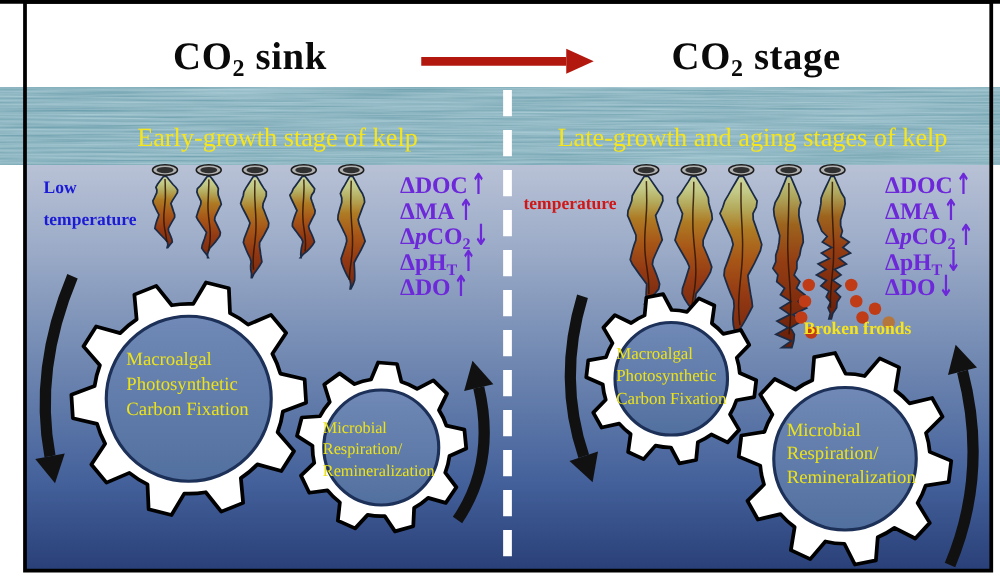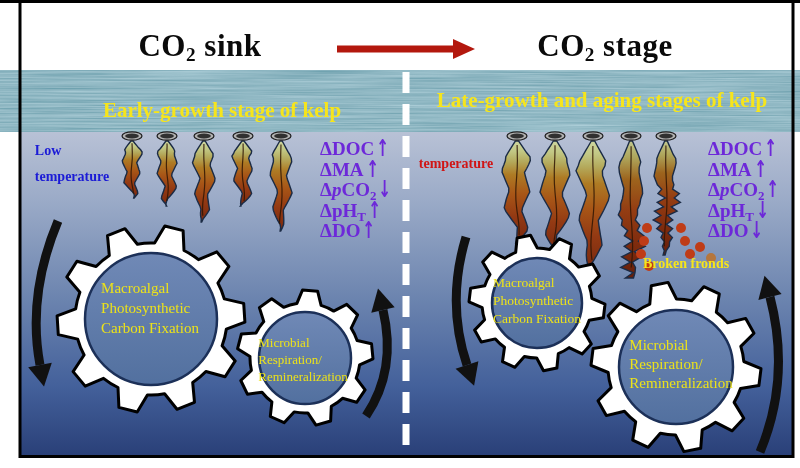--- a/index.html
+++ b/index.html
@@ -2,21 +2,21 @@
 <html style="--yellow: #f6e51c; --gyellow: #ece21a; --lowblue: #1b1bd6; --highred: #d01616;"><head>
 <meta charset="utf-8">
 <style>
 html,body{margin:0;padding:0;background:#fff}
 #fig{position:relative;width:800px;height:468px;background:#fff;font-family:"Liberation Serif",serif;overflow:hidden}
 #scene{position:absolute;left:0;top:0}
 .abs{position:absolute}
 .ctr{transform:translate(-50%,-50%);white-space:nowrap}
 .title{font-size:31px;font-weight:bold;color:#0a0a0a;letter-spacing:0.5px}
 .title .sub{font-size:0.62em;vertical-align:-0.28em}
-.stage{font-size:21px;font-weight:bold;color:var(--yellow)}
+.stage{font-size:21px;font-weight:normal;color:var(--yellow)}
 .temp{font-size:14px;font-weight:bold;line-height:26px}
 #low-temp{color:var(--lowblue)}
 #high-temp{color:var(--highred)}
 .metrics{font-size:19px;font-weight:bold;color:#6d28d9}
 .mrow{height:20.5px;line-height:20.5px;white-space:nowrap}
 .marrow{display:inline-block;font-family:"DejaVu Sans",sans-serif;font-size:16px;margin-left:2px;font-weight:bold;transform:scaleY(1.45) scaleX(0.95);transform-origin:50% 62%}
 .it{font-style:italic}
 .sb{font-size:0.68em;vertical-align:-0.3em}
 .glabel{font-weight:normal;color:var(--gyellow)}
 #broken-label{font-size:14px;font-weight:bold;color:var(--yellow)}
@@ -140,21 +140,21 @@
         <polygon points="475.0,49.0 453.0,59.0 453.0,39.0" fill="#b3180e"></polygon>
       </g>
     <rect x="0" y="0" width="800" height="3" fill="#000"></rect>
     <rect x="20" y="1.5" width="773" height="455" fill="none" stroke="#000" stroke-width="3"></rect>
   </svg>
 
   <div class="abs ctr title" style="left:200px;top:47px"><span>CO</span><span class="sub">2</span><span> sink</span></div>
   <div class="abs ctr title" style="left:605px;top:47px"><span>CO</span><span class="sub">2</span><span> stage</span></div>
 
   <div class="abs ctr stage" style="left:222px;top:110px">Early-growth stage of kelp</div>
-  <div class="abs ctr stage" style="left:602px;top:100px">Late-growth and aging stages of kelp</div>
+  <div class="abs ctr stage" style="left:602px;top:110px">Late-growth and aging stages of kelp</div>
 
   <div id="low-temp" class="abs ctr temp" style="left:72px;top:164px">
     <div>Low</div>
     <div>temperature</div>
   </div>
   <div id="high-temp" class="abs ctr temp" style="left:456px;top:164px">
     <div>temperature</div>
   </div>
 
   <div class="abs metrics" id="metrics-left" style="left:320px;top:139px">

